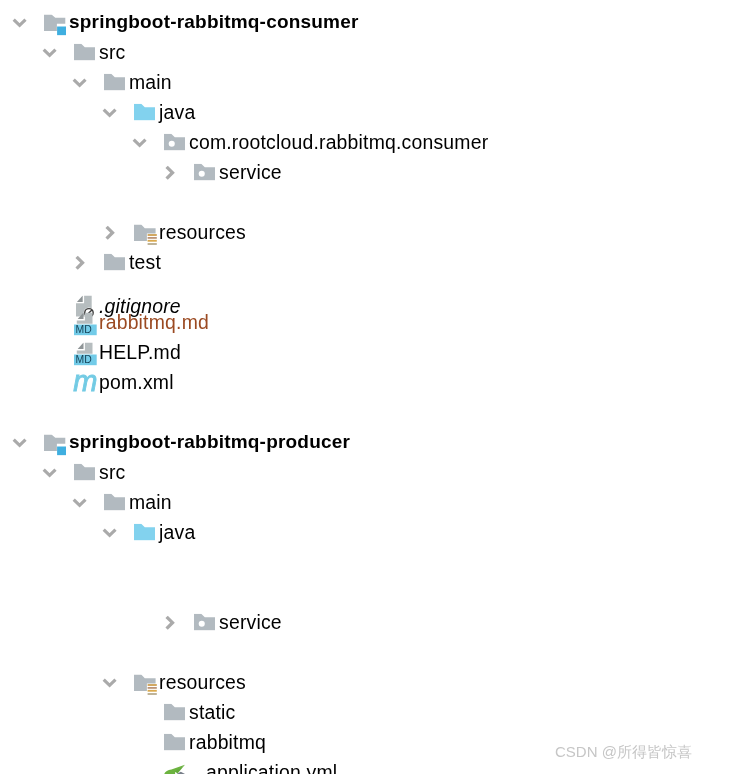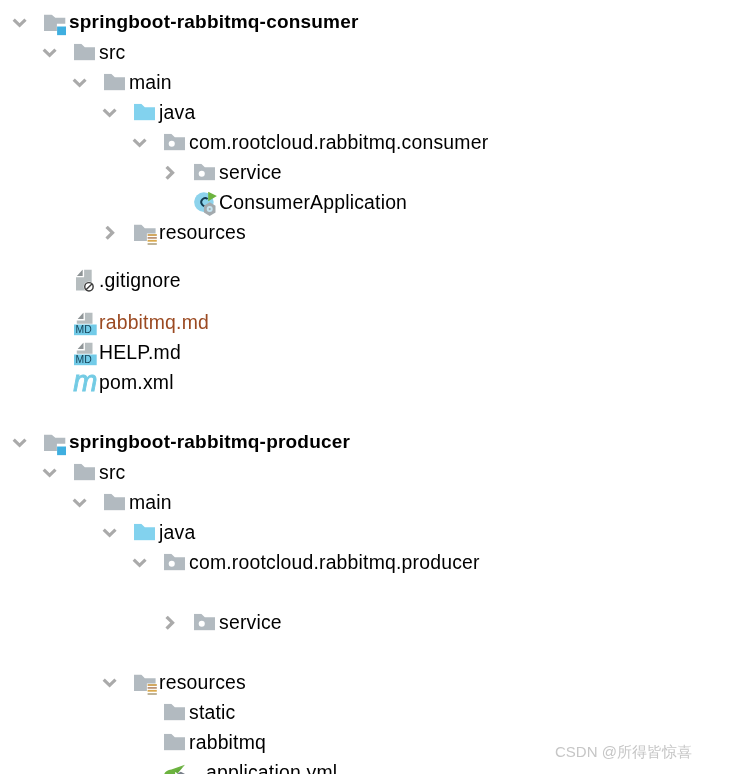--- a/index.html
+++ b/index.html
@@ -70,46 +70,44 @@
     <div class="row" style="top: 142px;">
       <span class="chev" style="left: 163.2px;"><svg width="13" height="15.2" viewBox="0 0 13 15.2">
           <path d="M3.6 1.4 L9.5 7.3 L3.6 13.2" fill="none" stroke="#AAAAAA" stroke-width="3.3" stroke-linejoin="miter" stroke-miterlimit="6"></path>
         </svg></span>
       <span class="ico" style="left: 193.5px; margin-top: -0.9px;"><svg width="21.8" height="16.7" viewBox="0 0 21.8 16.7">
           <path d="M0 0 H7.2 L10.8 3.7 H21.6 V16.5 H0 Z" fill="#B2BAC0"></path>
           <circle cx="7.75" cy="10.05" r="3.05" fill="#ffffff"></circle>
         </svg></span>
       <span class="lbl" style="left: 219px;">service</span>
     </div>
-    <div class="row" style="top: 172px;">
-      <span class="ico" style="left: 193.9px; margin-top: 1.2px;"><svg width="23" height="25" viewBox="0 0 23 25">
-          <circle cx="9.9" cy="10.6" r="9.8" fill="#8DD3EC"></circle>
-          <path d="M13.6 7.5 A3.95 3.95 0 1 0 13.3 14.0" fill="none" stroke="#12394F" stroke-width="1.85"></path>
-          <path d="M14.2 0.2 L22.9 4.5 L14.2 9.8 Z" fill="#6CB33F"></path>
-          <path d="M9.9 14.2 L15.7 10.8 L21.5 14.2 L21.5 21.0 L15.7 24.4 L9.9 21.0 Z" fill="#A3AAAE"></path>
-          <circle cx="15.7" cy="17.6" r="3.0" fill="#C5E3F0"></circle>
-          <circle cx="15.7" cy="17.6" r="1.1" fill="#A3AAAE"></circle>
-        </svg></span>
-      <span class="lbl" style="left: 219px;">ConsumerApplication</span>
-    </div>
     <div class="row" style="top: 202px;">
       <span class="chev" style="left: 103.2px;"><svg width="13" height="15.2" viewBox="0 0 13 15.2">
           <path d="M3.6 1.4 L9.5 7.3 L3.6 13.2" fill="none" stroke="#AAAAAA" stroke-width="3.3" stroke-linejoin="miter" stroke-miterlimit="6"></path>
         </svg></span>
       <span class="ico" style="left: 133.5px; margin-top: 1.6px;"><svg width="24" height="21" viewBox="0 0 24 21">
           <path d="M0 0 H7.2 L10.8 3.7 H21.6 V16.5 H0 Z" fill="#B2BAC0"></path>
           <rect x="12.9" y="9.0" width="10.6" height="12.6" fill="#ffffff"></rect>
           <rect x="13.6" y="9.6" width="9.2" height="1.8" fill="#CE9F50"></rect>
           <rect x="13.6" y="12.5" width="9.2" height="1.8" fill="#BB9478"></rect>
           <rect x="13.6" y="15.4" width="9.2" height="1.8" fill="#DBAA4D"></rect>
           <rect x="13.6" y="18.6" width="9.2" height="1.8" fill="#B8AC8E"></rect>
         </svg></span>
       <span class="lbl" style="left: 159px;">resources</span>
     </div>
-    <div class="row" style="top: 250px;">
+    <div class="row" style="top: 232px;">
+      <span class="chev" style="left: 73.2px;"><svg width="13" height="15.2" viewBox="0 0 13 15.2">
+          <path d="M3.6 1.4 L9.5 7.3 L3.6 13.2" fill="none" stroke="#AAAAAA" stroke-width="3.3" stroke-linejoin="miter" stroke-miterlimit="6"></path>
+        </svg></span>
+      <span class="ico" style="left: 103.5px; margin-top: -0.9px;"><svg width="21.8" height="16.7" viewBox="0 0 21.8 16.7">
+          <path d="M0 0 H7.2 L10.8 3.7 H21.6 V16.5 H0 Z" fill="#B2BAC0"></path>
+        </svg></span>
+      <span class="lbl" style="left: 129px;">test</span>
+    </div>
+    <div class="row" style="top: 276px; font-style: italic;">
       <span class="ico" style="left: 75.6px; margin-top: 0.4px;"><svg width="19.5" height="23.2" viewBox="0 0 19.5 23.2">
           <path d="M8.1 0 H15.7 V21 H0 V7.9 H8.1 Z" fill="#B6BDBF"></path>
           <path d="M6.7 0 L6.7 6.5 L0.9 6.5 Z" fill="#8E9496"></path>
           <circle cx="12.95" cy="17.45" r="5.3" fill="#ffffff"></circle>
           <circle cx="12.95" cy="17.45" r="4.2" fill="#ffffff" stroke="#3C3C3C" stroke-width="1.45"></circle>
           <line x1="10.0" y1="20.4" x2="15.9" y2="14.5" stroke="#3C3C3C" stroke-width="1.45"></line>
         </svg></span>
       <span class="lbl" style="left: 99px;">.gitignore</span>
     </div>
     <div class="row" style="top: 292px;">
@@ -170,30 +168,20 @@
     </div>
     <div class="row" style="top: 502px;">
       <span class="chev" style="left: 102.3px;"><svg width="15.2" height="13.2" viewBox="0 0 15.2 13.2">
           <path d="M1.7 3.3 L7.6 9.0 L13.5 3.3" fill="none" stroke="#AAAAAA" stroke-width="3.2" stroke-linejoin="miter" stroke-miterlimit="6"></path>
         </svg></span>
       <span class="ico" style="left: 133.5px; margin-top: -0.9px;"><svg width="21.8" height="16.7" viewBox="0 0 21.8 16.7">
           <path d="M0 0 H7.2 L10.8 3.7 H21.6 V16.5 H0 Z" fill="#82D2EE"></path>
         </svg></span>
       <span class="lbl" style="left: 159px;">java</span>
     </div>
-    <div class="row" style="top: 532px;">
-      <span class="chev" style="left: 132.3px;"><svg width="15.2" height="13.2" viewBox="0 0 15.2 13.2">
-          <path d="M1.7 3.3 L7.6 9.0 L13.5 3.3" fill="none" stroke="#AAAAAA" stroke-width="3.2" stroke-linejoin="miter" stroke-miterlimit="6"></path>
-        </svg></span>
-      <span class="ico" style="left: 163.5px; margin-top: -0.9px;"><svg width="21.8" height="16.7" viewBox="0 0 21.8 16.7">
-          <path d="M0 0 H7.2 L10.8 3.7 H21.6 V16.5 H0 Z" fill="#B2BAC0"></path>
-          <circle cx="7.75" cy="10.05" r="3.05" fill="#ffffff"></circle>
-        </svg></span>
-      <span class="lbl" style="left: 189px;">com.rootcloud.rabbitmq.producer</span>
-    </div>
     <div class="row" style="top: 592px;">
       <span class="chev" style="left: 163.2px;"><svg width="13" height="15.2" viewBox="0 0 13 15.2">
           <path d="M3.6 1.4 L9.5 7.3 L3.6 13.2" fill="none" stroke="#AAAAAA" stroke-width="3.3" stroke-linejoin="miter" stroke-miterlimit="6"></path>
         </svg></span>
       <span class="ico" style="left: 193.5px; margin-top: -0.9px;"><svg width="21.8" height="16.7" viewBox="0 0 21.8 16.7">
           <path d="M0 0 H7.2 L10.8 3.7 H21.6 V16.5 H0 Z" fill="#B2BAC0"></path>
           <circle cx="7.75" cy="10.05" r="3.05" fill="#ffffff"></circle>
         </svg></span>
       <span class="lbl" style="left: 219px;">service</span>
     </div>

